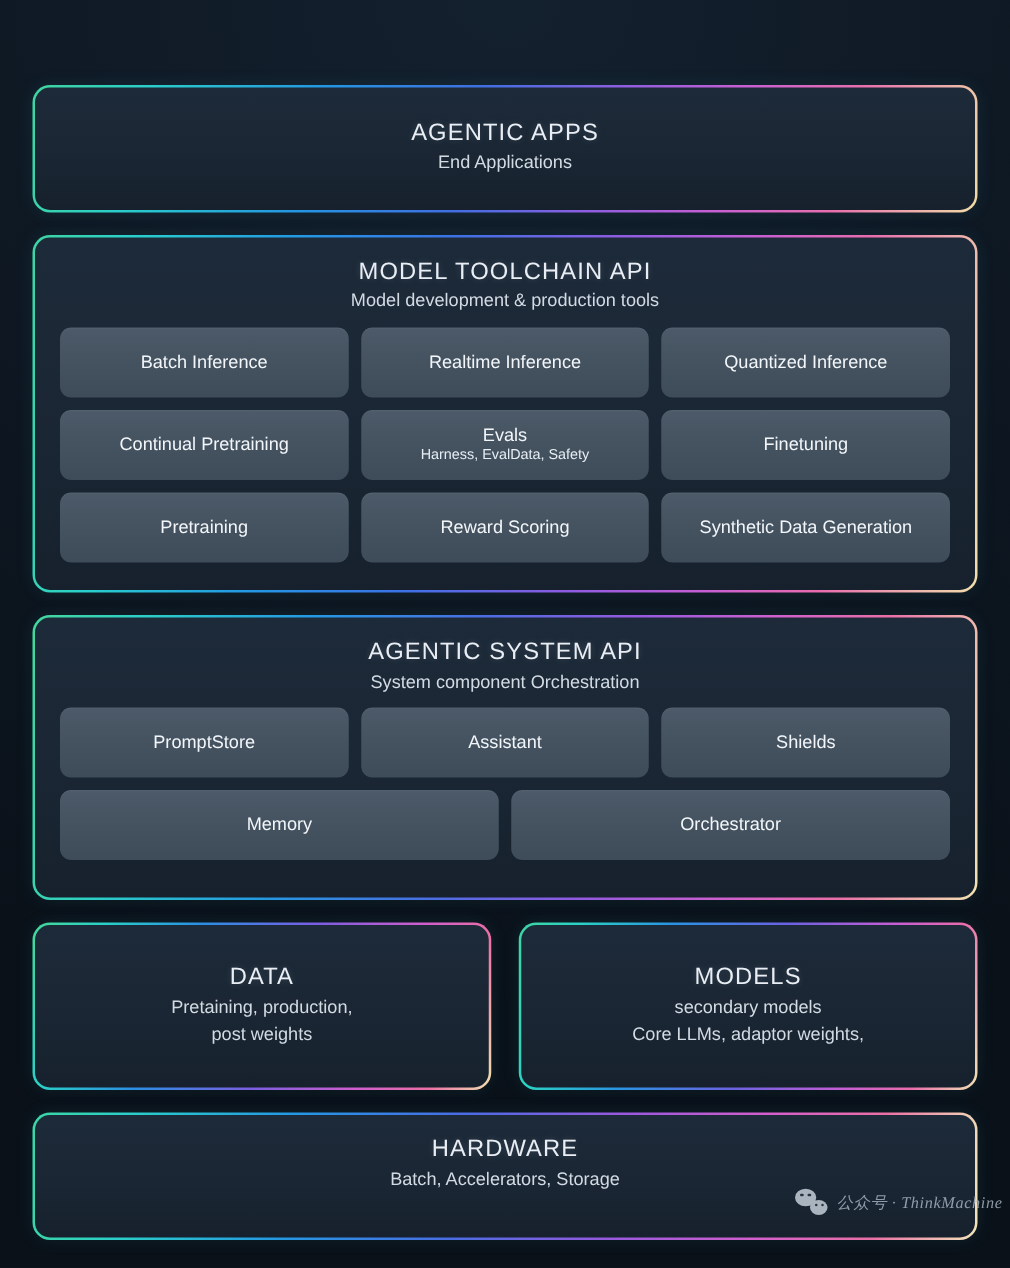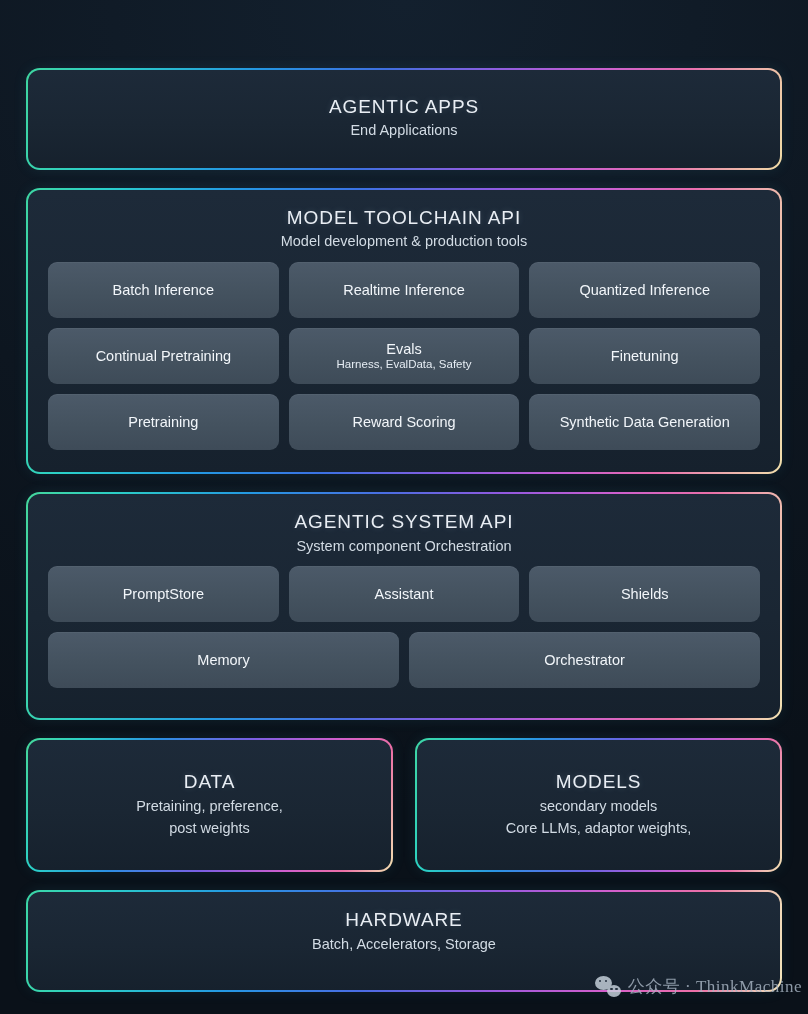--- a/index.html
+++ b/index.html
@@ -117,29 +117,30 @@
   .half-row .card { flex: 1 1 0; }
   .half-row .card > .inner { justify-content: center; }
 
   .toolchain .chip-row .chip { min-height: 56px; }
   .sysapi .chip-row .chip { min-height: 56px; }
 
   
   #watermark {
     position: absolute;
     right: 6px;
-    bottom: 16px;
+    bottom: 42px;
     display: flex;
     align-items: center;
     gap: 7px;
     color: #a9b6c4;
-    font-size: 17px;
+    font-size: 13px;
     letter-spacing: 0.5px;
     opacity: 0.82;
     pointer-events: none;
+    font-style: italic;
   }
   #watermark .wm-text { font-family: "Liberation Serif", "DejaVu Serif", serif; }
   .wechat {
     position: relative;
     width: 26px; height: 21px;
     flex: none;
   }
   .wechat .b1, .wechat .b2 {
     position: absolute;
     background: #c9d4de;
@@ -230,21 +231,21 @@
           <span>Orchestrator</span>
         </div>
       </div>
     </div>
   </div>
 
   <div class="half-row">
     <div class="card g-d">
       <div class="inner">
         <div class="card-title">DATA</div>
-        <div class="card-sub">Pretaining, preference,</div>
+        <div class="card-sub">Pretaining, production,</div>
         <div class="card-sub">post weights</div>
       </div>
     </div>
     <div class="card g-e">
       <div class="inner">
         <div class="card-title">MODELS</div>
         <div class="card-sub">secondary models</div>
         <div class="card-sub">Core LLMs, adaptor weights,</div>
       </div>
     </div>

